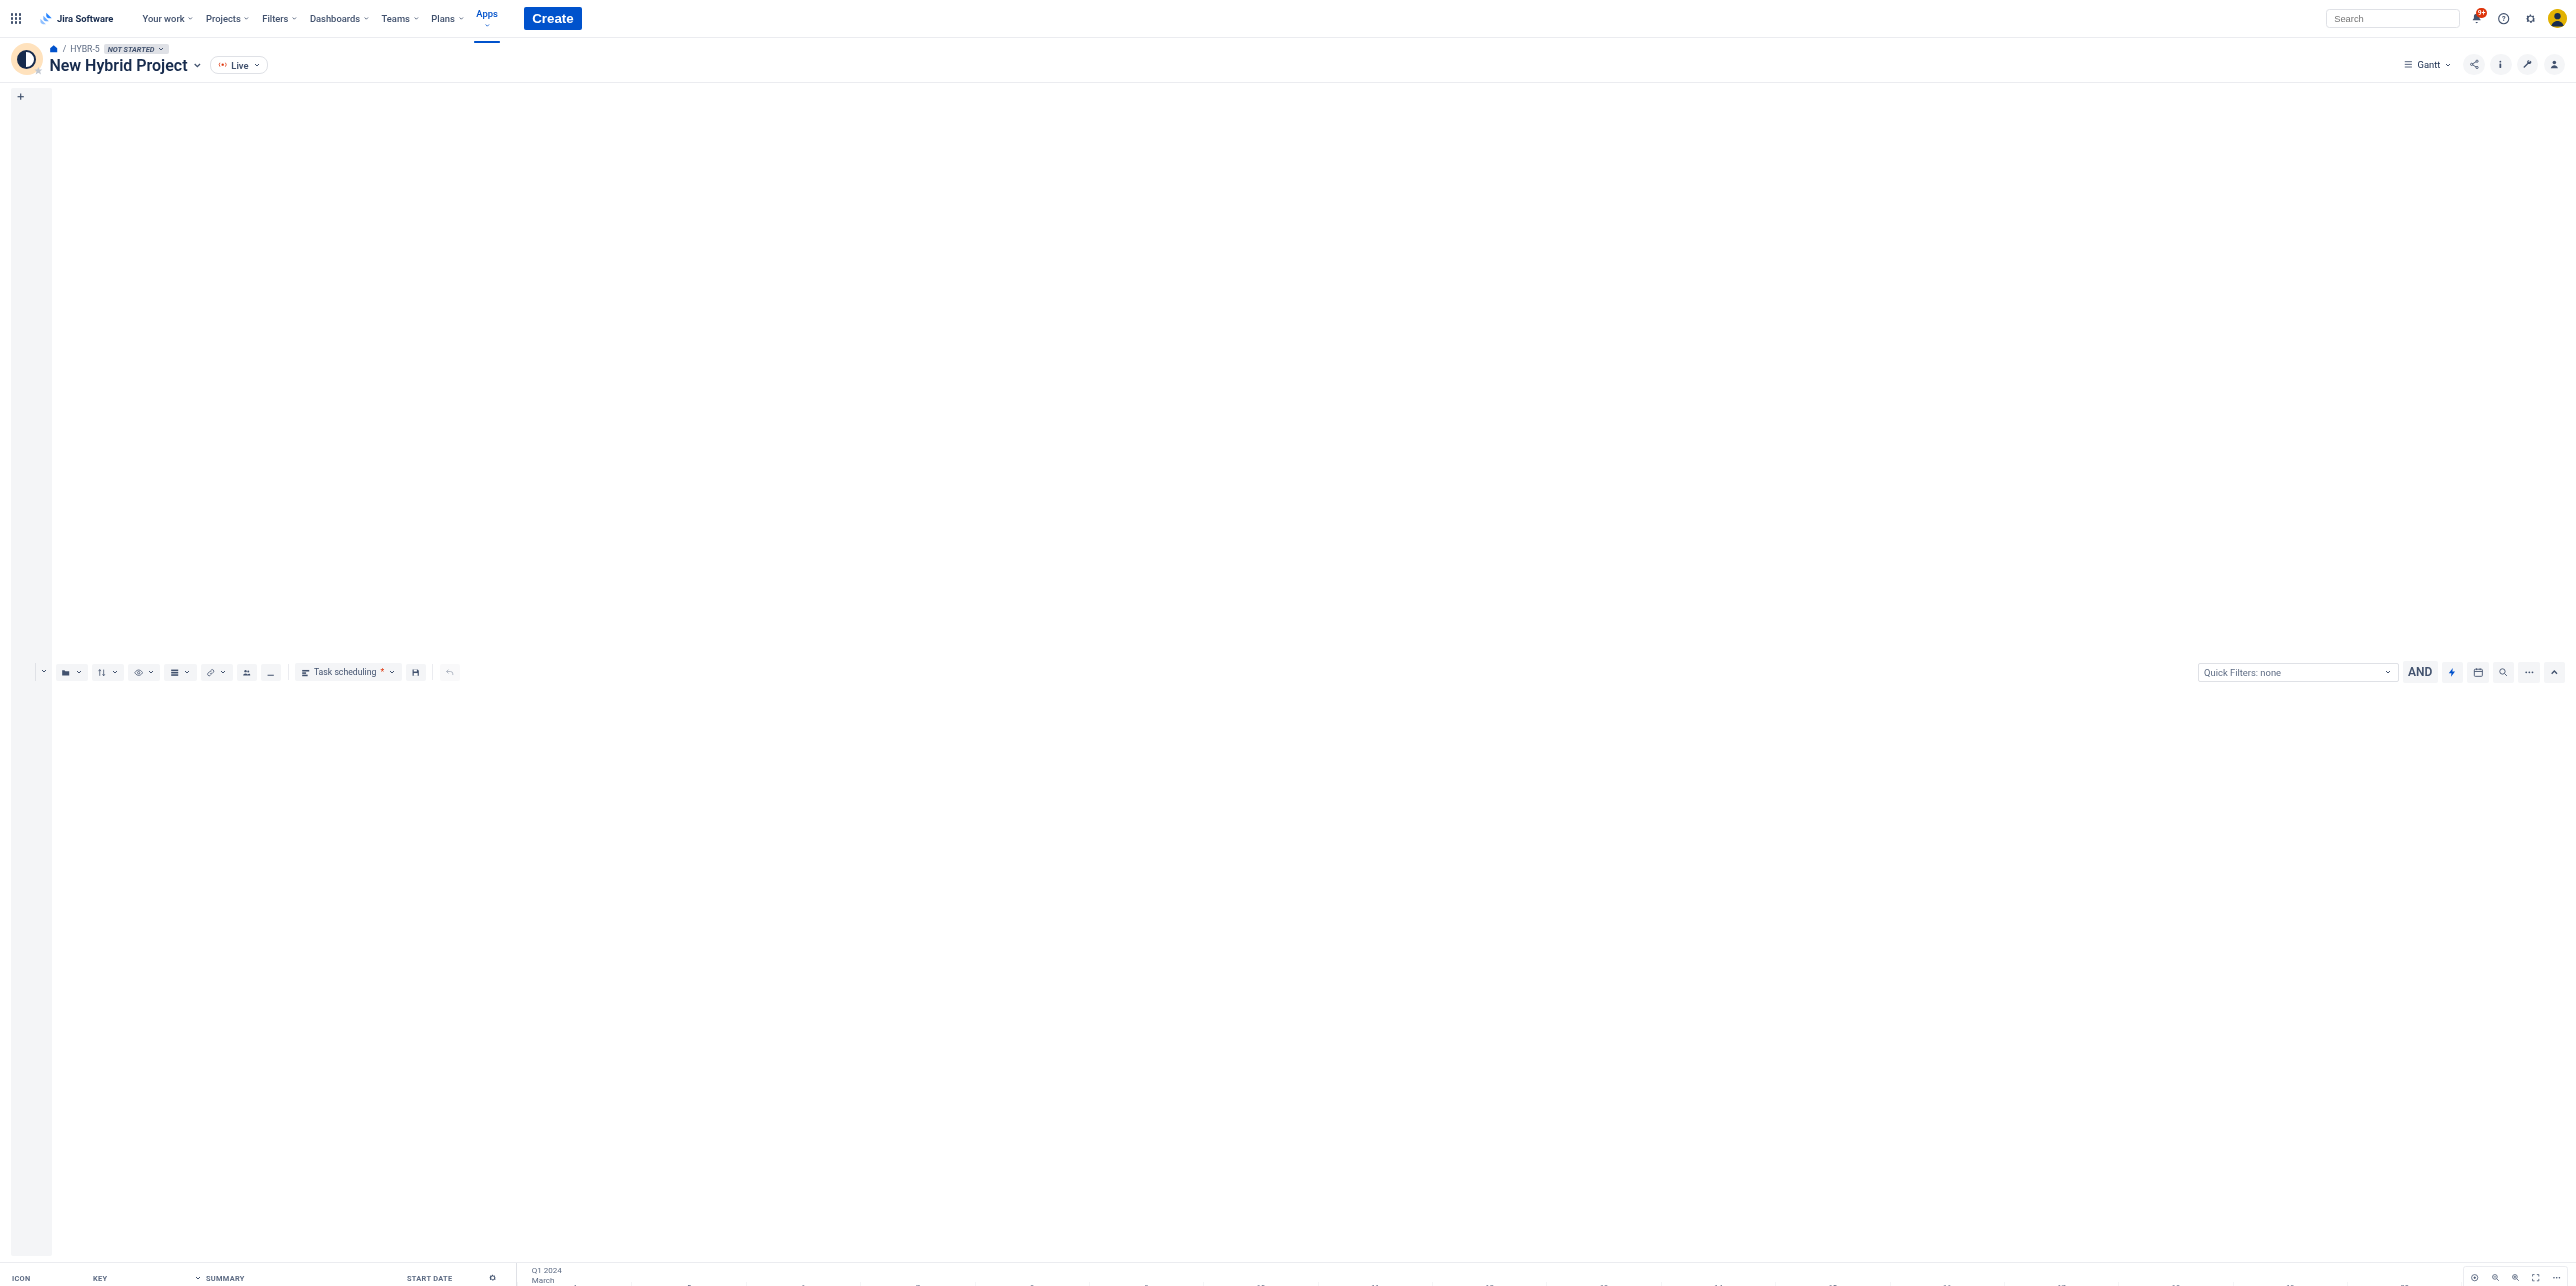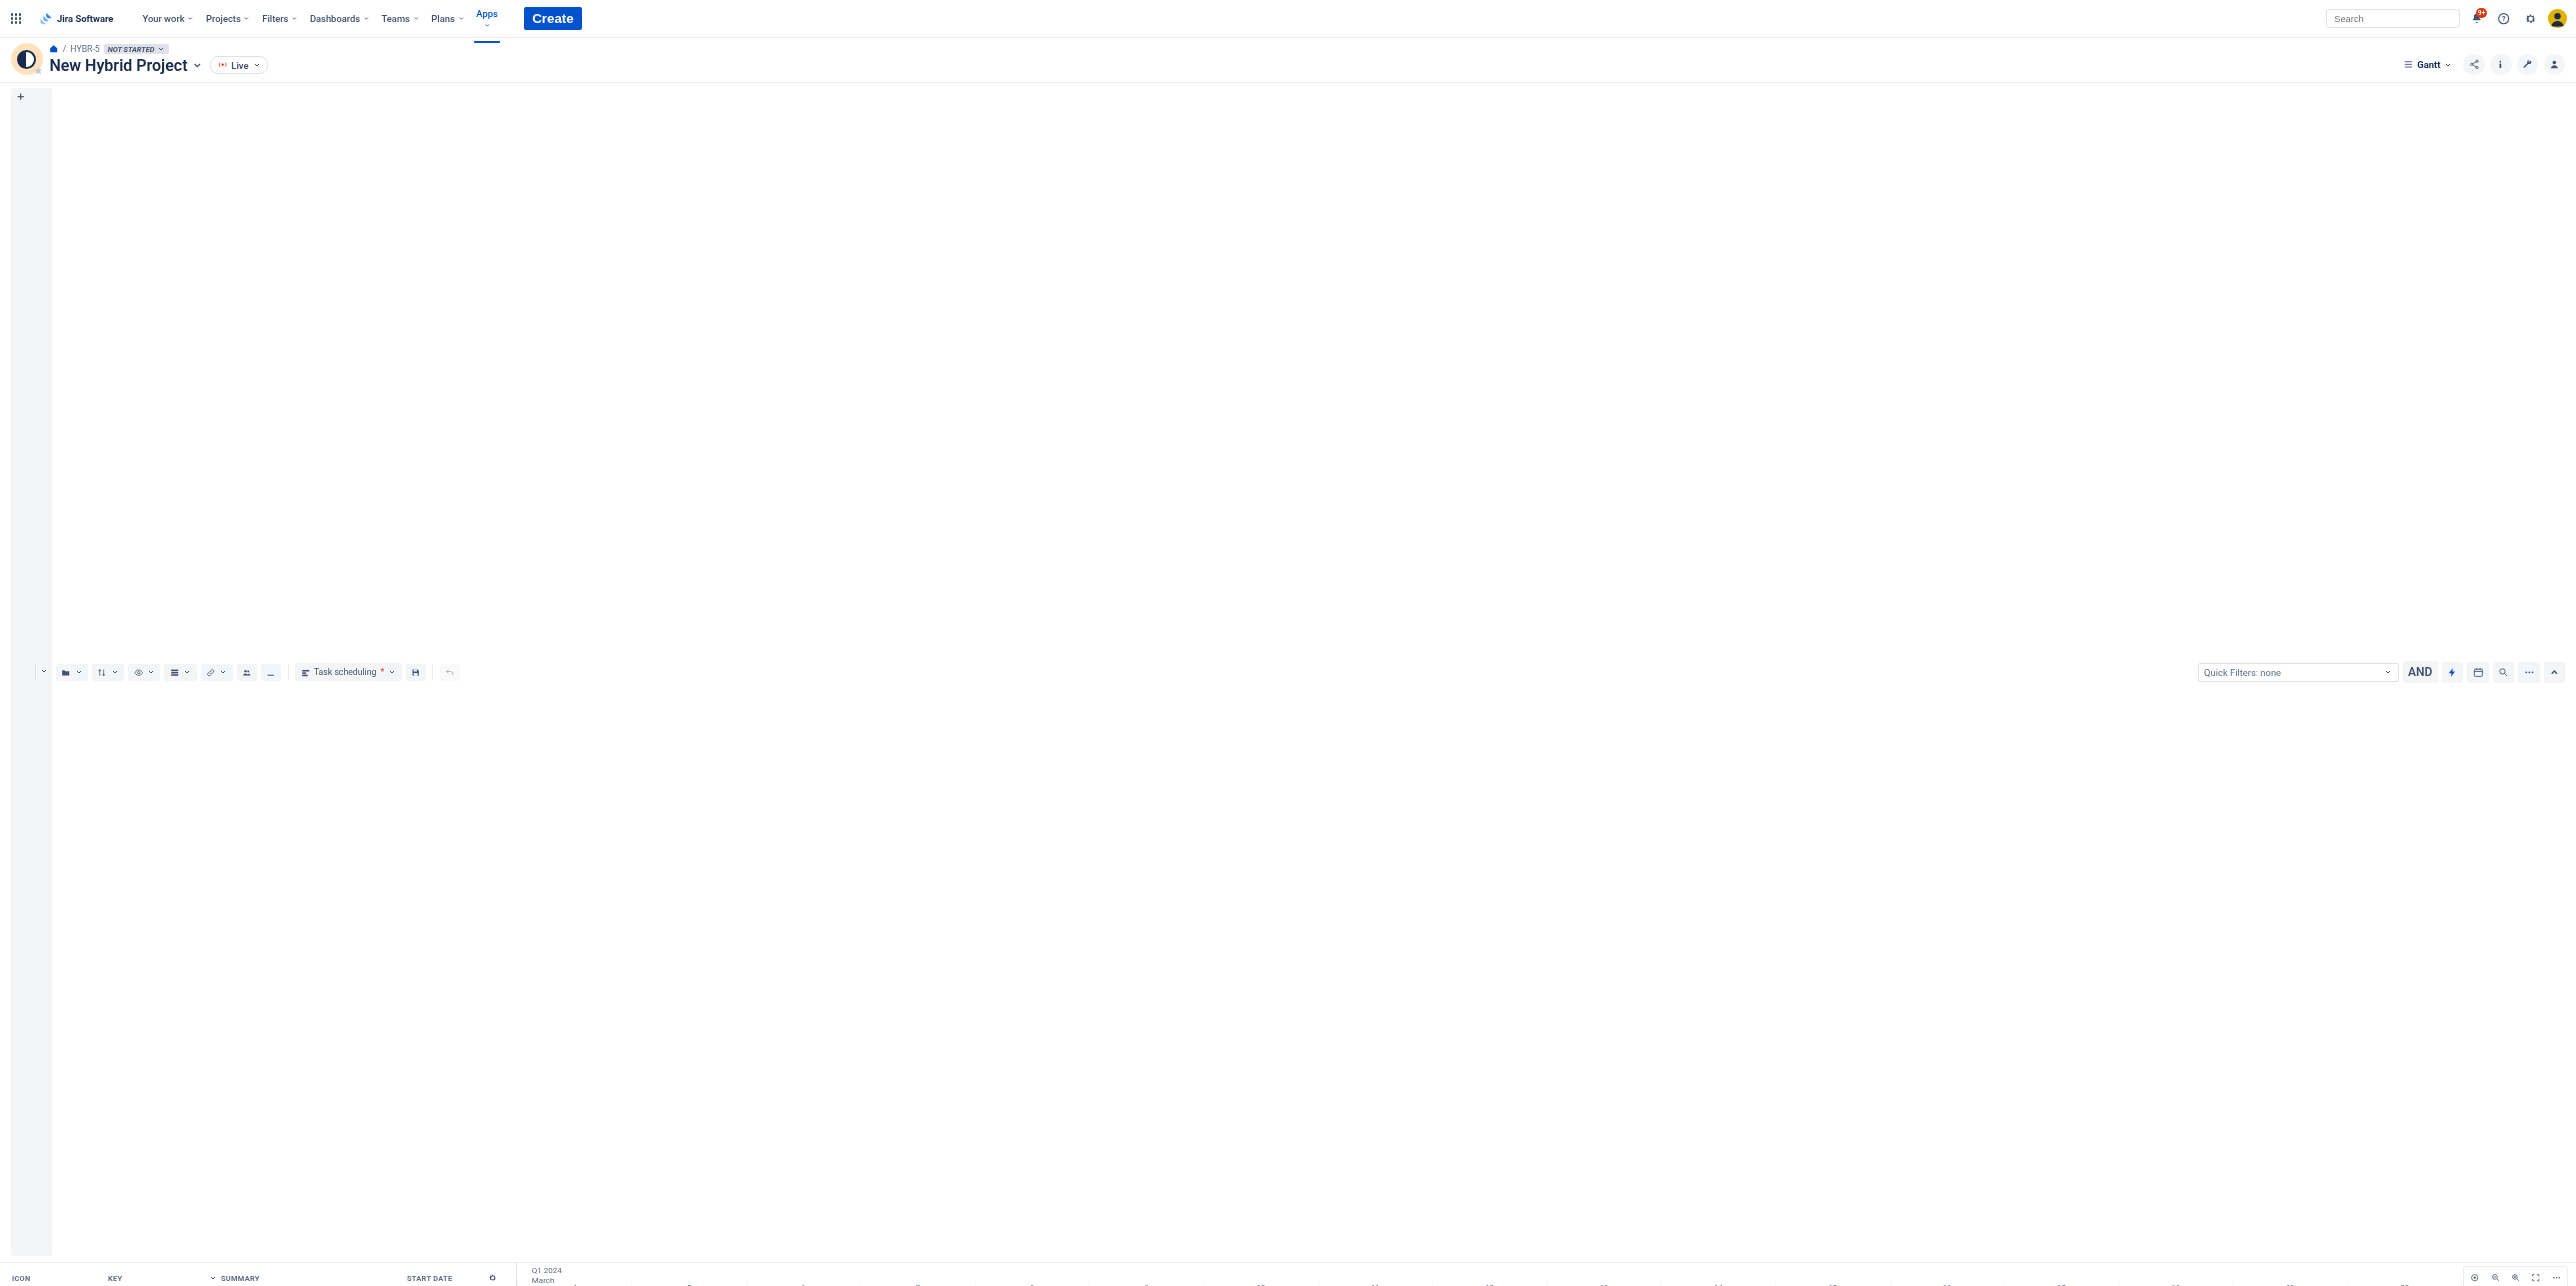--- a/index.html
+++ b/index.html
@@ -31,21 +31,21 @@
 .proj-left { display:flex; align-items:center; gap:6.7px; }
 .proj-avatar { width:32px; height:32px; border-radius:50%; background:#ffe2bd; display:flex; align-items:center; justify-content:center; position:relative; }
 .proj-avatar-glyph { width:19px; height:19px; border-radius:50%; background:linear-gradient(90deg,#172B4D 50%,#fff 50%); border:2px solid #172B4D; }
 .star { position:absolute; right:-1.3px; bottom:-1.3px; color:#c1c7d0; }
 .breadcrumbs { display:flex; align-items:center; gap:4px; color:#5e6c84; font-size:8.7px; }
 .breadcrumbs a { color:#5e6c84; text-decoration:none; }
 .status-badge { background:#dfe1e6; border-radius:2px; padding:0.7px 4px; font-size:7.4px; font-weight:700; color:#42526E; display:inline-flex; align-items:center; gap:2.7px;font-style:italic; }
 .proj-title { font-size:16px; font-weight:600; color:#172B4D; display:flex; align-items:center; gap:4px; margin-top:1.3px;}
 .live-chip { display:inline-flex; align-items:center; gap:4px; border:0.7px solid #dfe1e6; border-radius:8px; padding:2.7px 6.7px; font-weight:600; color:#42526E; cursor:pointer; }
 .proj-right { margin-left:auto; display:flex; align-items:center; gap:5.4px; }
-.view-switch { display:flex; align-items:center; gap:4px; padding:2.7px 5.4px; cursor:pointer; font-weight:700; }
+.view-switch { display:flex; align-items:center; gap:4px; padding:2.7px 5.4px; cursor:pointer; font-weight:400; }
 .circ-btn { width:21.5px; height:21.5px; border-radius:50%; background:#f4f5f7; display:flex; align-items:center; justify-content:center; cursor:pointer; color:#42526E; }
 
 
 .toolbar { display:flex; align-items:center; gap:4px; padding:5.4px 10.7px; border-bottom:0.7px solid #ebecf0; }
 .tb-btn { background:#f4f5f7; border-radius:2px; padding:4px 5.4px; display:flex; align-items:center; gap:4px; cursor:pointer; color:#42526E; font-size:8.7px; }
 .tb-btn.split { padding:0; }
 .tb-btn.split .main { padding:4px 5.4px; }
 .tb-btn.split .drop { padding:4px 4px; border-left:0.7px solid #dfe1e6; }
 .tb-sep { width:0.7px; height:16px; background:#ebecf0; margin:0 2.7px; }
 .tb-spacer { flex:1; }
@@ -55,21 +55,21 @@
 .sq-btn { width:21.5px; height:21.5px; border-radius:2px; background:#f4f5f7; display:flex; align-items:center; justify-content:center; cursor:pointer; color:#42526E; }
 .sq-btn.accent { color:#0052cc; }
 
 
 .main { display:flex; height:calc(100vh - 38px - 48px - 32px); position:relative; }
 .left-pane { width:517px; min-width:134px; border-right:0.7px solid #dfe1e6; display:flex; flex-direction:column; }
 .right-pane { flex:1; display:flex; flex-direction:column; position:relative; overflow:hidden;}
 
 
 .tbl-head { display:flex; align-items:center; padding:0 12px; height:32px; border-bottom:0.7px solid #ebecf0; font-size:7.4px; font-weight:700; color:#5e6c84; letter-spacing:0.3px; }
-.col-icon { width:96px; }
+.col-icon { width:81px; }
 .col-key { width:101px; }
 .col-summary { flex:1; display:flex; align-items:center; gap:4px; }
 .col-start { width:81px; text-align:left; }
 .col-cfg { width:16px; color:#42526E; cursor:pointer; }
 
 
 .gantt-controls { position:absolute; right:8px; top:2.7px; display:flex; gap:1.3px; background:#fff; border:0.7px solid #ebecf0; border-radius:2.7px; padding:1.3px; z-index:3; }
 .gantt-controls .sq-btn { width:19px; height:19px; background:transparent; }
 
 .timeline-head { height:32px; border-bottom:0.7px solid #ebecf0; font-size:8px; color:#5e6c84; position:relative; }

